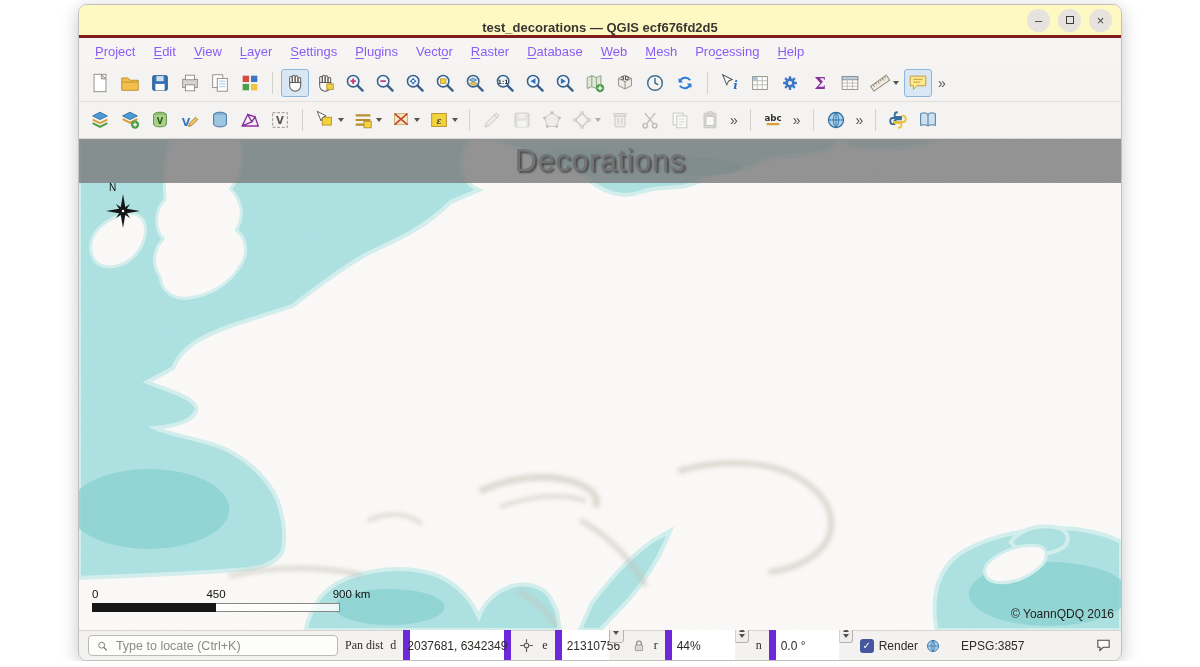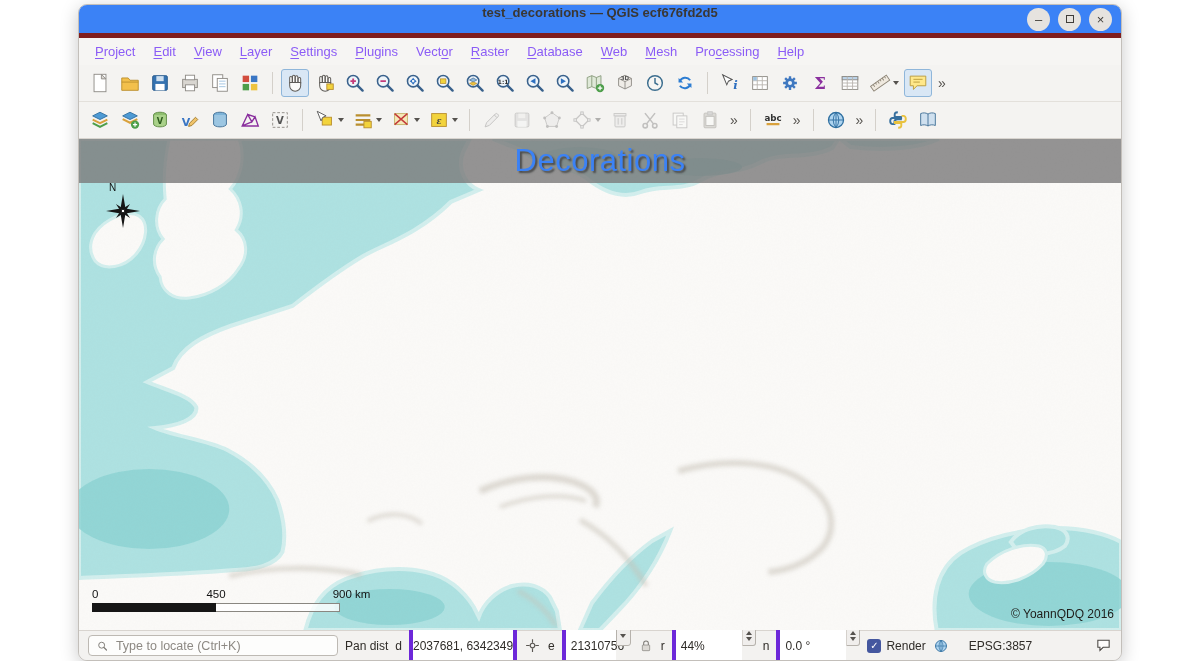--- a/index.html
+++ b/index.html
@@ -2,21 +2,21 @@
 <html style="--water: #aee2e2; --water-deep: #8bd3d3; --water-shallow: #d3efee; --land: #fbfaf8; --banner: rgba(125,125,125,0.82); --accent: #44579f;"><head>
 <meta charset="utf-8">
 <style>
   html,body{margin:0;padding:0;background:#ffffff;font-family:"Liberation Sans",sans-serif;}
   body{display:flex;justify-content:center;}
   *{box-sizing:border-box;}
   .window{width:1044px;height:657px;margin-top:4px;border:1px solid #c3bfba;border-radius:9px;overflow:hidden;
     box-shadow:0 4px 18px rgba(0,0,0,.22);display:flex;flex-direction:column;background:#f3f2f0;}
 
   
-  .titlebar{height:33px;background:#3b82f6;border-bottom:5px solid #7f1d1d;display:flex;align-items:flex-start;justify-content:center;position:relative;flex:0 0 auto;}
+  .titlebar{height:33px;background:#fef9c3;border-bottom:3px solid #7f1d1d;display:flex;align-items:flex-end;justify-content:center;position:relative;flex:0 0 auto;}
   .title{font-size:13px;font-weight:bold;color:#3a3733;}
   .win-controls{position:absolute;right:9px;top:0;bottom:0;display:flex;align-items:center;gap:8px;}
   .win-btn{width:23px;height:23px;border-radius:50%;background:#e6e3df;border:none;color:#403d39;font-size:13px;line-height:1;
     display:flex;align-items:center;justify-content:center;padding:0;font-family:"Liberation Sans",sans-serif;}
   .win-btn .sq{width:8px;height:8px;border:1.4px solid #403d39;display:block;}
 
   
   .menubar{height:27px;background:#f6f5f3;display:flex;align-items:center;padding:0 8px;gap:2px;flex:0 0 auto;}
   .menu-item{font-size:13px;color:#8b5cf6;padding:3px 8px;border-radius:3px;cursor:default;white-space:nowrap;}
   .menu-item u{text-decoration:underline;text-underline-offset:2px;}
@@ -35,39 +35,39 @@
 
   
   .map{position:relative;flex:1;overflow:hidden;background:var(--land,#fbfaf8);}
   .map-svg{position:absolute;inset:0;width:100%;height:100%;}
   .w{fill:var(--water);stroke:var(--water-shallow);stroke-width:4;}
   .wd{fill:var(--water-deep);opacity:.8;}
   .isle{fill:var(--land);stroke:var(--water-shallow);stroke-width:3;}
   .land-rect{fill:var(--land);}
   .mtn{stroke:#c7c1b7;fill:none;opacity:.55;}
   .banner{position:absolute;top:0;left:0;right:0;height:44px;background:var(--banner,rgba(125,125,125,.82));display:flex;align-items:center;justify-content:center;}
-  .banner-title{font-size:31px;color:#3b82f6;text-shadow:2px 2px 2px rgba(70,70,70,.95);letter-spacing:.5px;}
+  .banner-title{font-size:31px;color:#737373;text-shadow:2px 2px 2px rgba(70,70,70,.95);letter-spacing:.5px;}
   .north{position:absolute;left:22px;top:42px;}
   .scalebar{position:absolute;left:13px;bottom:18px;width:260px;}
   .sb-labels{position:relative;height:15px;font-size:11.5px;color:#111;}
   .sb-labels span:nth-child(1){position:absolute;left:0;}
   .sb-labels span:nth-child(2){position:absolute;left:124px;transform:translateX(-50%);}
   .sb-labels span:nth-child(3){position:absolute;left:252px;transform:translateX(-30%);white-space:nowrap;}
   .sb-bar{display:flex;height:9px;width:248px;}
   .sb-seg1{width:124px;background:#161616;}
   .sb-seg2{width:124px;background:rgba(255,255,255,.8);border:1px solid #8a8781;border-left:none;}
   .copyright{position:absolute;right:7px;bottom:9px;font-size:12px;color:#1f1d1a;}
 
   
   .statusbar{height:30px;background:#f3f2f0;border-top:1px solid #d8d4cf;display:flex;align-items:center;padding:0 9px;gap:7px;font-size:12px;color:#2f2c28;flex:0 0 auto;}
   .locate{display:flex;align-items:center;gap:5px;width:250px;height:21px;border:1px solid #bdb9b3;border-radius:4px;background:#fdfdfc;padding:0 7px;flex:0 0 auto;}
   .locate-input{border:none;background:transparent;outline:none;width:100%;font-size:12.5px;color:#2f2c28;font-family:"Liberation Sans",sans-serif;}
   .locate-input::placeholder{color:#8d8983;}
-  .mini-label{font-size:12px;color:#2f2c28;white-space:nowrap;}
-  .field{height:20px;background:#fff;border:4px solid #6d28d9;border-radius:3px;display:flex;align-items:center;justify-content:center;font-size:12px;padding:16px 5px;white-space:nowrap;}
+  .mini-label{font-size:12px;color:#2f2c28;white-space:nowrap;font-family:Liberation Serif, serif;}
+  .field{height:20px;background:#fff;border:7px solid #6d28d9;border-radius:3px;display:flex;align-items:center;justify-content:center;font-size:12px;padding:16px 5px;white-space:nowrap;}
   .coord{width:108px;}
   .combo,.spingroup{display:flex;}
   .scale{width:54px;justify-content:flex-start;border-right:none;border-radius:3px 0 0 3px;}
   .combo-arrow{width:15px;height:20px;border:1px solid #b6b2ac;border-radius:0 3px 3px 0;background:#f0eeec;display:flex;align-items:center;justify-content:center;}
   .combo-arrow .dd{margin:0;}
   .spin{width:70px;justify-content:flex-start;border-right:none;border-radius:3px 0 0 3px;}
   .spin-btns{width:14px;height:20px;border:1px solid #b6b2ac;border-left:1px solid #d5d1cc;border-radius:0 3px 3px 0;background:#f0eeec;display:flex;flex-direction:column;align-items:center;justify-content:center;gap:2px;}
   .up{width:0;height:0;border-left:3px solid transparent;border-right:3px solid transparent;border-bottom:4px solid #55524e;}
   .down{width:0;height:0;border-left:3px solid transparent;border-right:3px solid transparent;border-top:4px solid #55524e;}
   .render{display:flex;gap:5px;align-items:center;}

